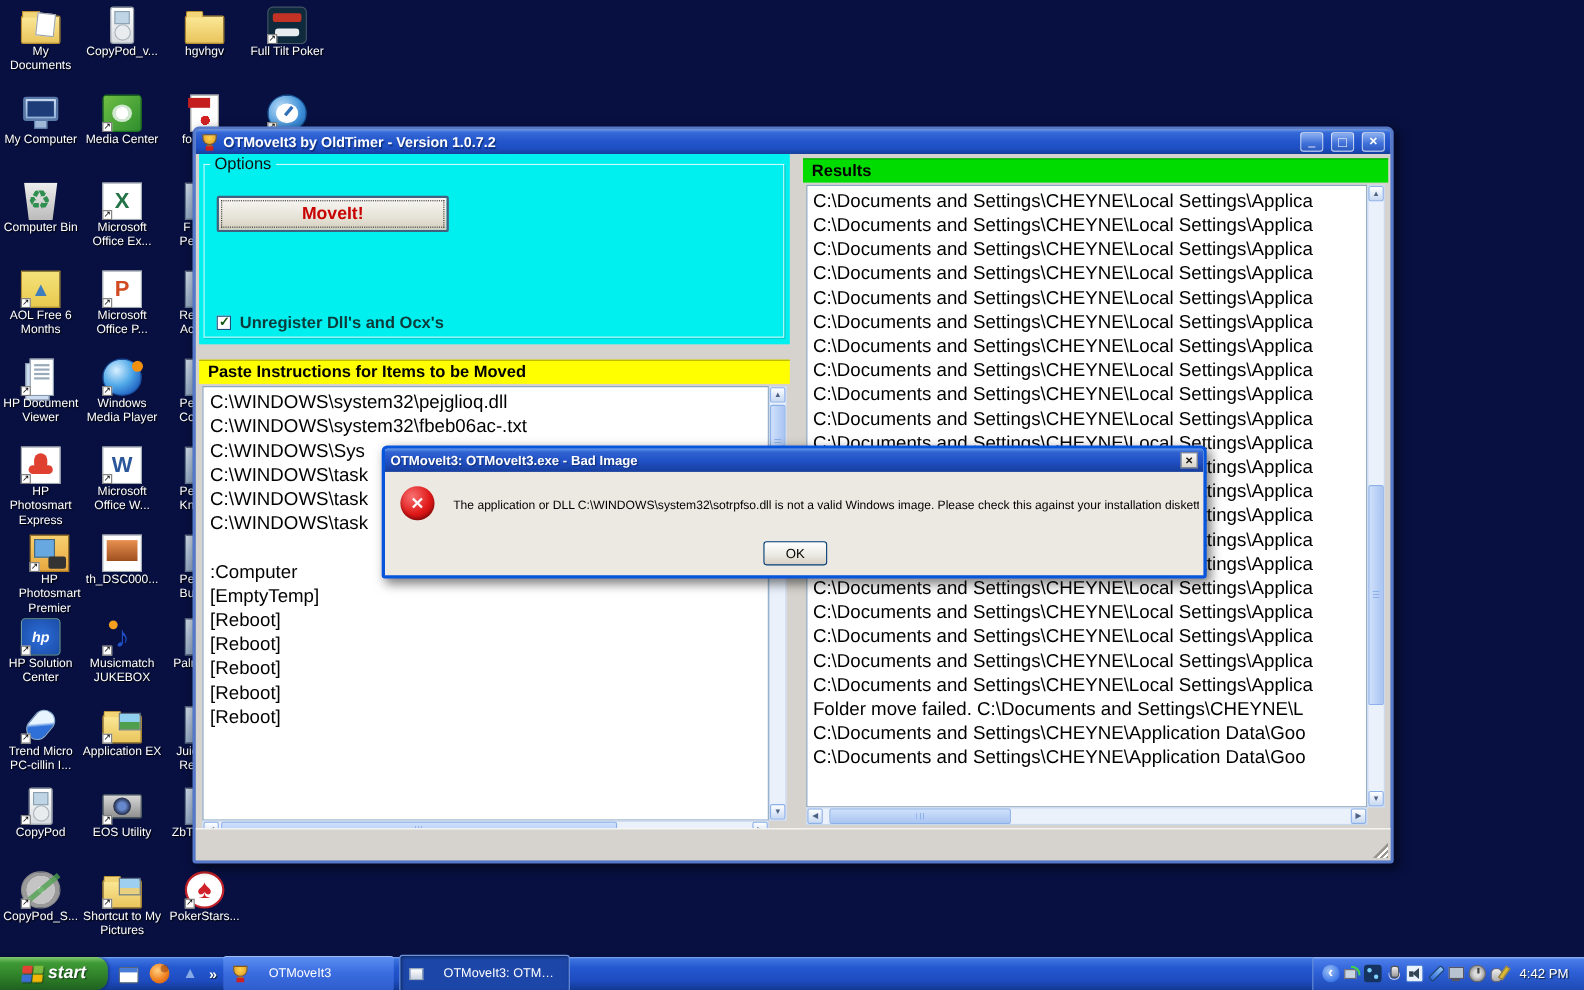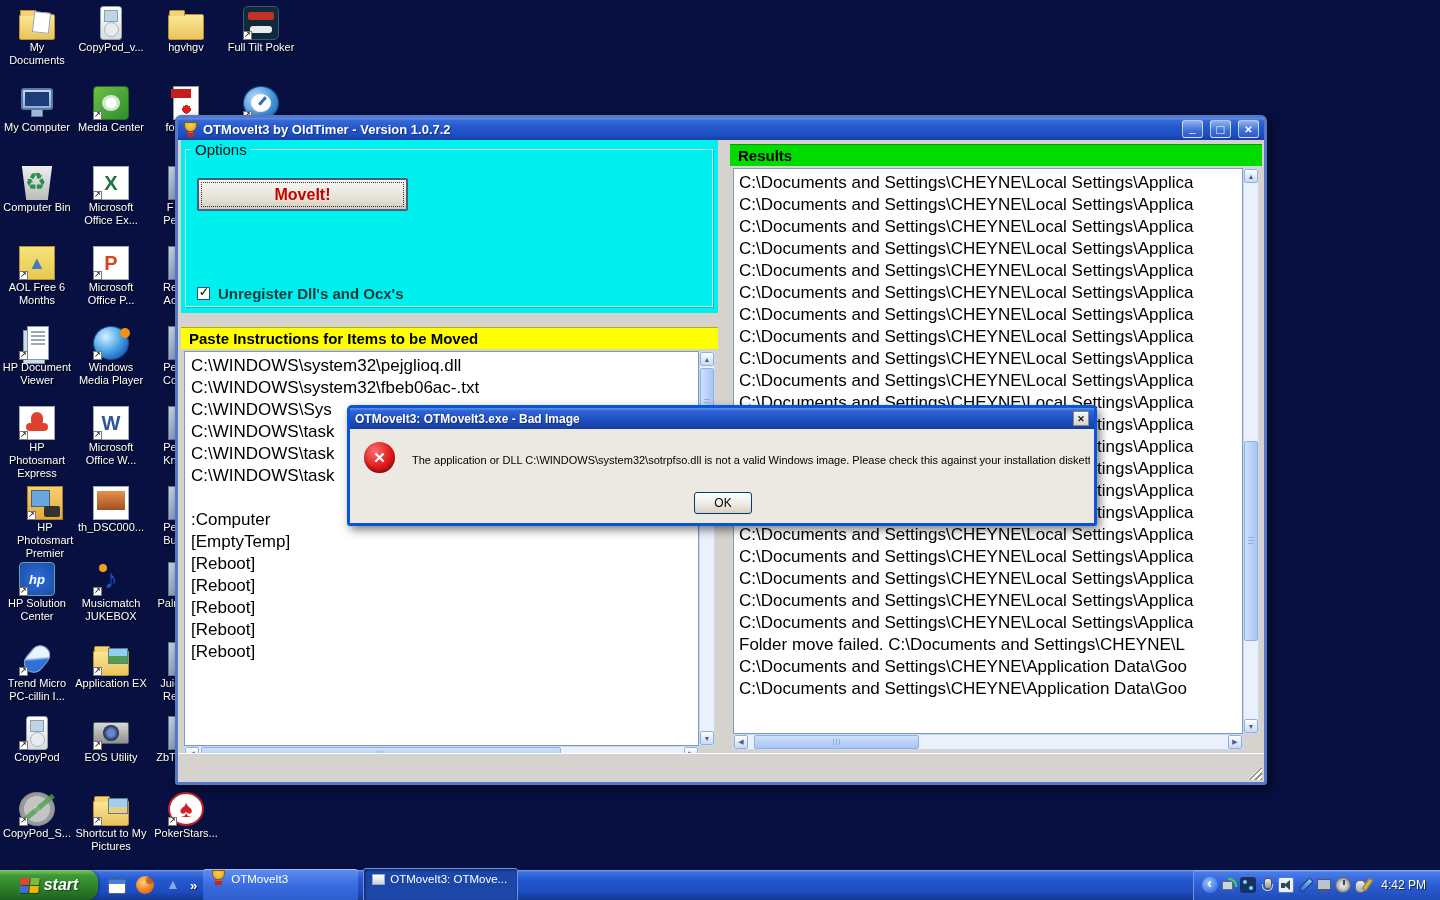--- a/index.html
+++ b/index.html
@@ -183,21 +183,21 @@
   .flag i:nth-child(3){background:#3B6FD4;} .flag i:nth-child(4){background:#F2B705;}
   #quicklaunch{display:flex;align-items:center;gap:10px;padding:0 8px 0 10px;}
   .qico{position:relative;width:18px;height:18px;cursor:pointer;}
   .q-internet-explorer{background:#fff;border:1px solid #567;border-radius:2px;height:15px!important;margin-top:2px;}
   .q-internet-explorer::before{content:"";position:absolute;left:0;top:0;right:0;height:4px;background:#4A7CD8;}
   .q-firefox{border-radius:50%;background:radial-gradient(circle at 40% 35%,#FFD080,#F08020 55%,#C05010);}
   .q-firefox::after{content:"";position:absolute;right:1px;top:1px;width:7px;height:7px;border-radius:50%;background:#8F4010;opacity:.55;}
   .q-aol::after{content:"\25B2";position:absolute;left:2px;top:0px;font-size:14px;color:#A8C8F0;opacity:.75;}
   .chev{color:#fff;font-weight:bold;font-size:13px;margin:0 6px 0 0;text-shadow:1px 1px 1px #123;cursor:pointer;}
   #taskbuttons{display:flex;align-items:center;gap:5px;flex:1;}
-  .taskbtn{height:25px;border-radius:3px;display:flex;align-items:flex-end;gap:5px;padding:16px 8px;cursor:pointer;
+  .taskbtn{height:25px;border-radius:3px;display:flex;align-items:center;gap:18px;padding:16px 8px;cursor:pointer;
       background:linear-gradient(#5E8FF0,#3A6CE0 50%,#2E5CCB);box-shadow:inset 0 1px 0 rgba(255,255,255,.4);
       color:#fff;font-size:11.5px;white-space:nowrap;}
   .taskbtn.active{background:#1C46A8;box-shadow:inset 1px 1px 3px rgba(0,0,0,.5);border:1px solid #6E94DC;}
   .taskbtn .t-label{overflow:hidden;text-overflow:ellipsis;max-width:120px;}
   .winicon{width:13px;height:11px;background:linear-gradient(#fff,#CCD4E0);border:1px solid #9AAABE;flex:0 0 13px;}
   #tray{display:flex;align-items:center;gap:3px;height:30px;padding:0 8px 0 8px;
       border-left:1px solid #6E94DC;background:linear-gradient(180deg,#8FB4F2 0%,#4A7CE8 8%,#2E60D8 45%,#1E4AB4 100%);}
   .tico{position:relative;width:16px;height:16px;flex:0 0 16px;cursor:pointer;}
   .t-collapse-chevron{background:radial-gradient(circle at 40% 35%,#9FC2F4,#3E78E8 70%,#2A5ACA);border-radius:50%;}
   .t-collapse-chevron::after{content:"\2039";position:absolute;left:5px;top:-2px;color:#fff;font-size:14px;font-weight:bold;}

